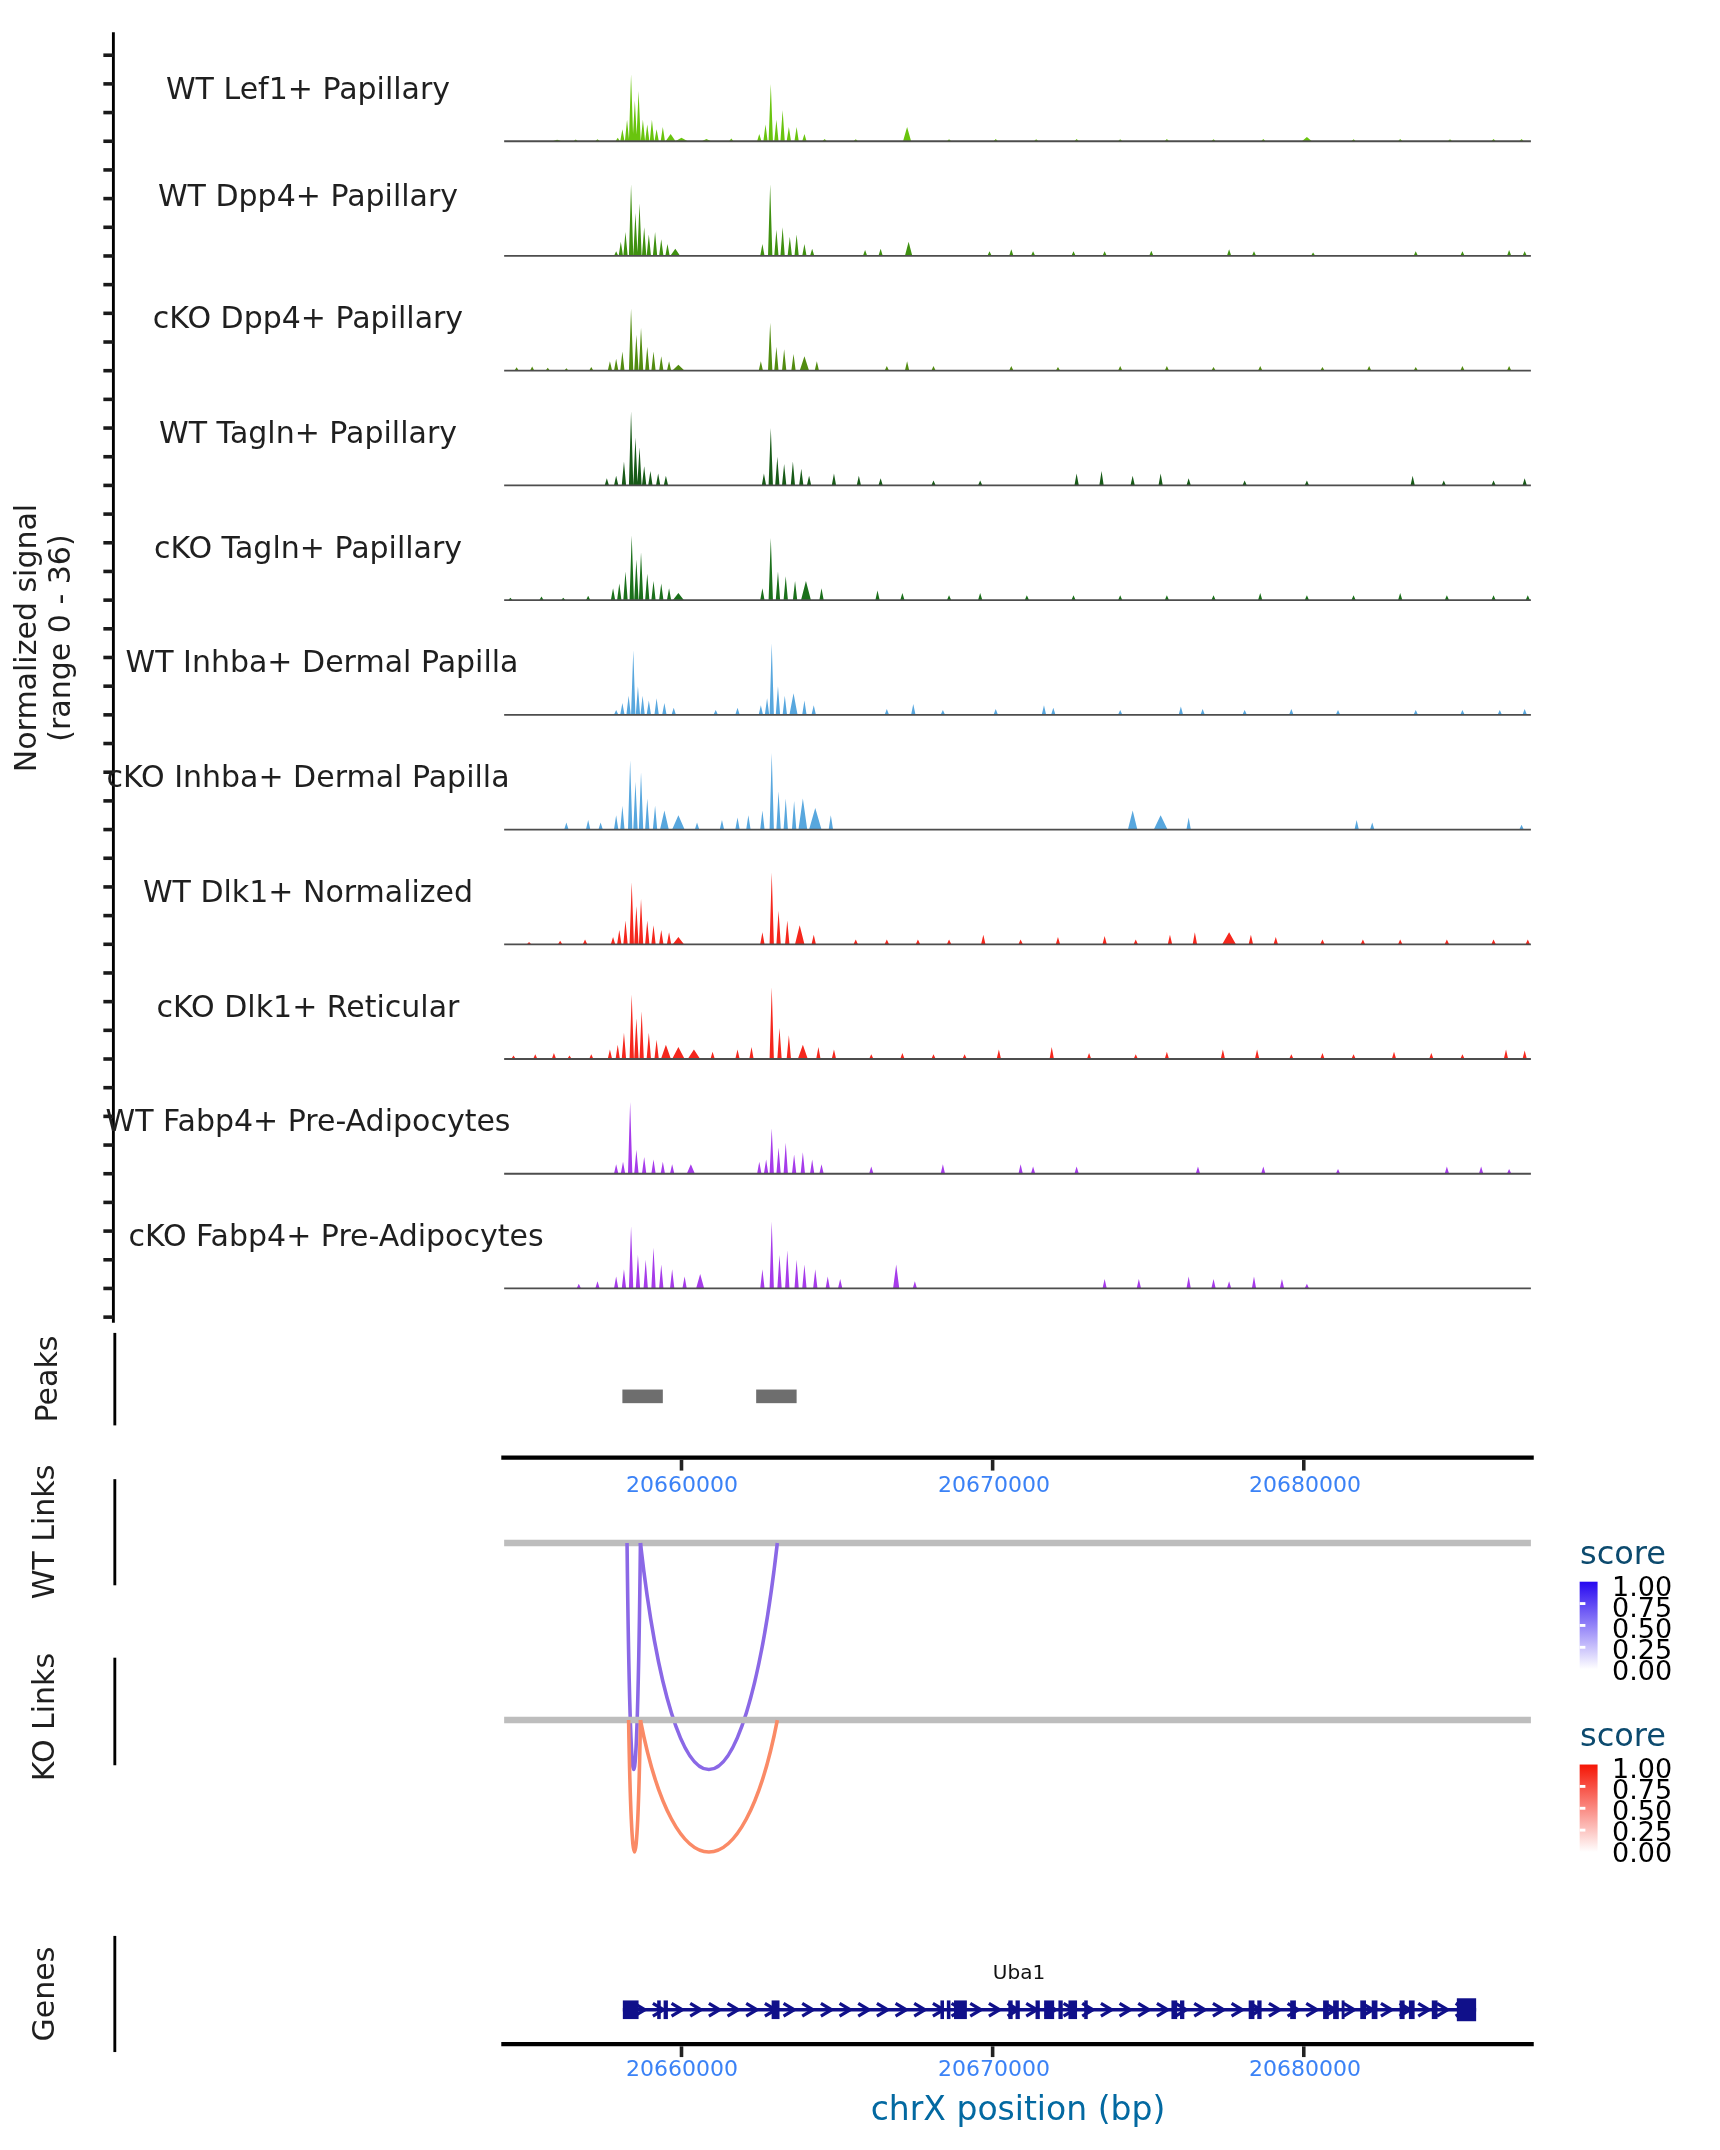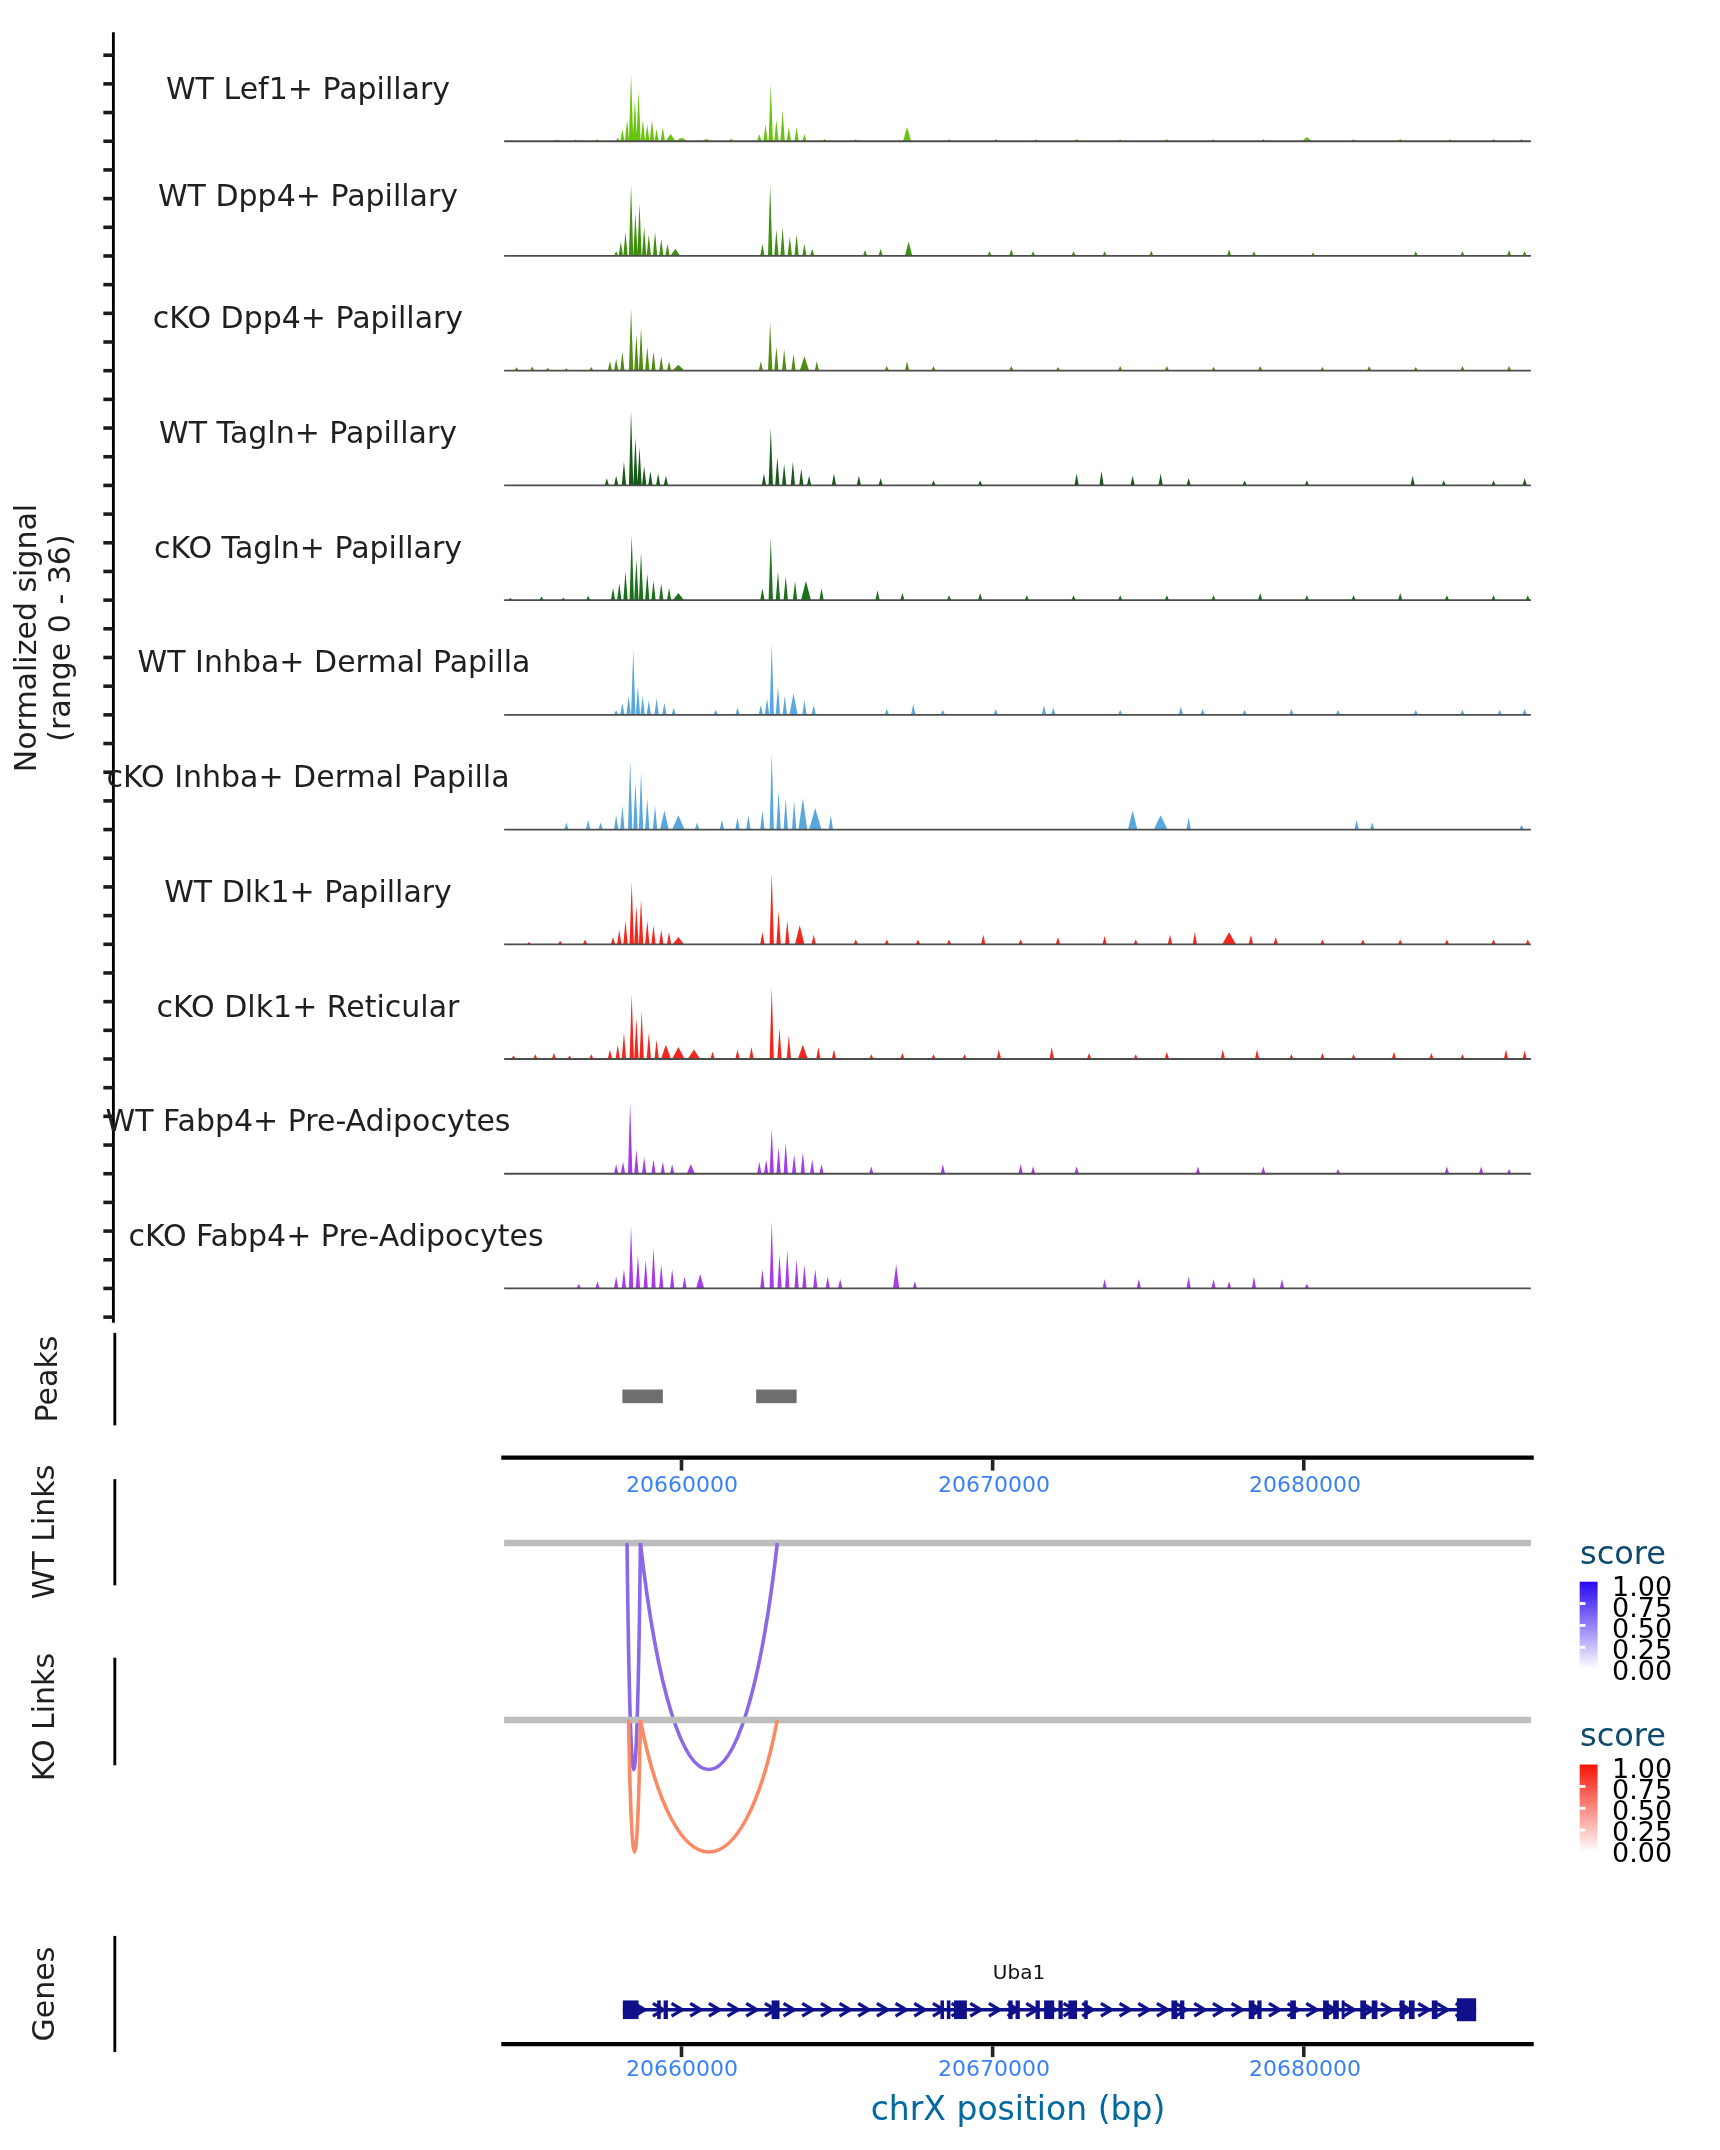--- a/index.html
+++ b/index.html
@@ -250,23 +250,23 @@
     </svg>
 
   <div class="lbl rot" style="left:26px;top:638px;">Normalized signal</div>
   <div class="lbl rot" style="left:60px;top:638px;">(range 0 - 36)</div>
 
   <div class="lbl" style="left:308px;top:89px;">WT Lef1+ Papillary</div>
   <div class="lbl" style="left:308px;top:196px;">WT Dpp4+ Papillary</div>
   <div class="lbl" style="left:308px;top:318px;">cKO Dpp4+ Papillary</div>
   <div class="lbl" style="left:308px;top:433px;">WT Tagln+ Papillary</div>
   <div class="lbl" style="left:308px;top:548px;">cKO Tagln+ Papillary</div>
-  <div class="lbl" style="left:320px;top:662px;padding-left:28px;">WT Inhba+ Dermal Papilla</div>
+  <div class="lbl" style="left:308px;top:662px;padding-left:28px;">WT Inhba+ Dermal Papilla</div>
   <div class="lbl" style="left:308px;top:777px;">cKO Inhba+ Dermal Papilla</div>
-  <div class="lbl" style="left:308px;top:892px;">WT Dlk1+ Papillary</div>
+  <div class="lbl" style="left:308px;top:892px;">WT Dlk1+ Normalized</div>
   <div class="lbl" style="left:308px;top:1007px;">cKO Dlk1+ Reticular</div>
   <div class="lbl" style="left:308px;top:1121px;">WT Fabp4+ Pre-Adipocytes</div>
   <div class="lbl" style="left:292px;top:1236px;margin-left:44px;">cKO Fabp4+ Pre-Adipocytes</div>
 
   <div class="lbl rot" style="left:47px;top:1379px;">Peaks</div>
   <div class="lbl rot" style="left:44px;top:1532px;">WT Links</div>
   <div class="lbl rot" style="left:44px;top:1717px;">KO Links</div>
   <div class="lbl rot" style="left:44px;top:1994px;">Genes</div>
 
   <div class="ticklbl" style="left:682px;top:1485px;">20660000</div>

